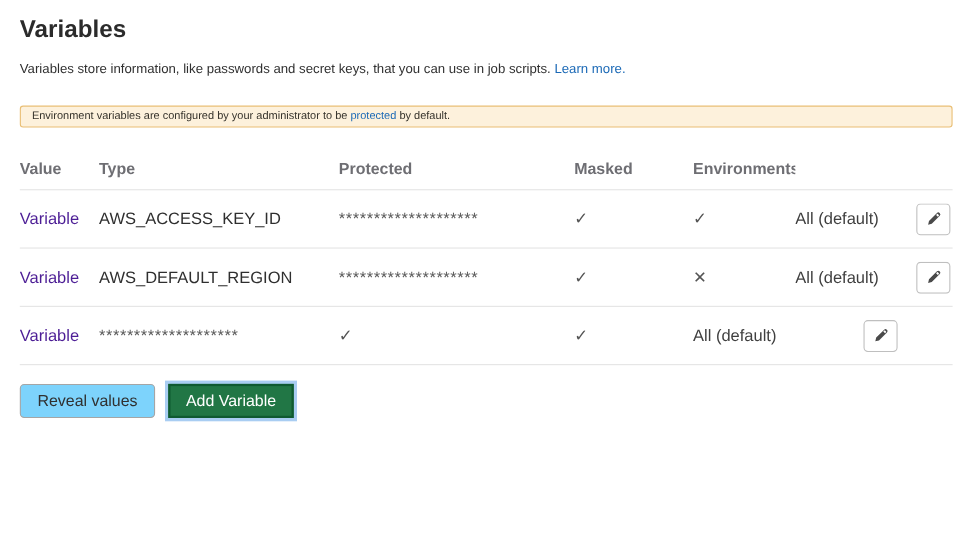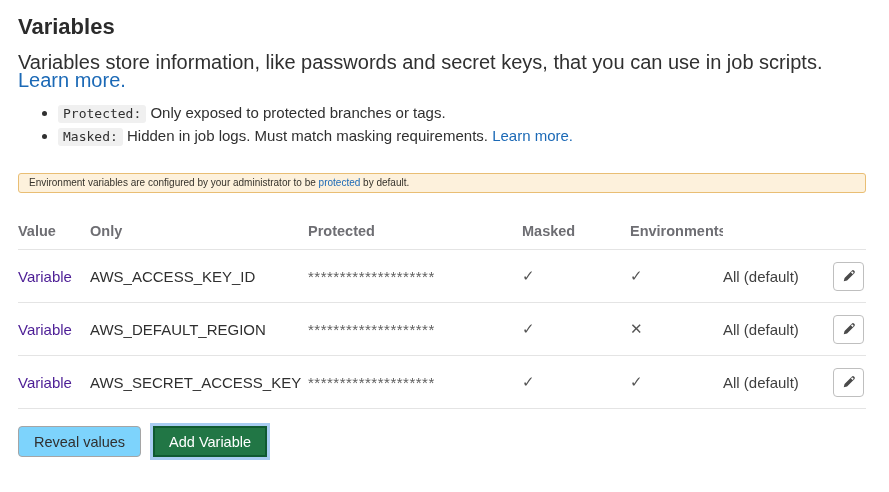--- a/index.html
+++ b/index.html
@@ -15,21 +15,21 @@
 
   h1.page-title {
     margin: 14px 0 0 0;
     font-size: 22px;
     line-height: 26px;
     font-weight: bold;
     color: #2b2b2b;
   }
   p.intro {
     margin: 13px 0 0 0;
-    font-size: 20px;
+    font-size: 12px;
     line-height: 18px;
   }
   a.link { color: #1b69b6; text-decoration: none; cursor: pointer; }
 
   p.can-be { margin: 18px 0 0 0; font-size: 15px; line-height: 18px; }
 
   ul.var-list {
     margin: 13px 0 0 0;
     padding: 0 0 0 40px;
     font-size: 15px;
@@ -116,43 +116,32 @@
 </head>
 <body>
 
 <div class="page">
 
   <h1 class="page-title">Variables</h1>
 
   <p class="intro"><span>Variables store information, like passwords and secret keys, that you can use in job scripts.</span> <a class="link">Learn more.</a></p>
 
 
-  <ul class="var-list">
-    <li>
-      <code class="kbd">Protected:</code>
-      <span>Only exposed to protected branches or tags.</span>
-    </li>
-    <li>
-      <code class="kbd">Masked:</code>
-      <span>Hidden in job logs. Must match masking requirements.</span>
-      <a class="link">Learn more.</a>
-    </li>
-  </ul>
 
   <div class="alert-warning">
     <span>Environment variables are configured by your administrator to be</span>
     <a class="link">protected</a>
     <span>by default.</span>
   </div>
 
   <div class="var-table">
 
     <div class="tr head">
       <div class="cell">Value</div>
-      <div class="cell">Only</div>
+      <div class="cell">Type</div>
       <div class="cell">Protected</div>
       <div class="cell">Masked</div>
       <div class="cell">Environments</div>
       <div class="cell"></div>
     </div>
 
     <div class="tr row">
       <div class="cell type">Variable</div>
       <div class="cell key">AWS_ACCESS_KEY_ID</div>
       <div class="cell value">********************</div>
@@ -183,21 +172,20 @@
               <svg width="14" height="14" viewBox="0 0 16 16">
                 <path d="M11.2 1.9a1.9 1.9 0 0 1 2.7 0l.2.2a1.9 1.9 0 0 1 0 2.7l-8.3 8.3L2 14l.9-3.8 8.3-8.3zM10.3 3.9l1.8 1.8 1-1a.6.6 0 0 0 0-.8l-1-1a.6.6 0 0 0-.8 0l-1 1z" fill="#4a4a4a"></path>
               </svg>
             </span>
         </button>
       </div>
     </div>
 
     <div class="tr row">
       <div class="cell type">Variable</div>
-      <div class="cell key">AWS_SECRET_ACCESS_KEY</div>
       <div class="cell value">********************</div>
       <div class="cell"><span class="status-glyph">✓</span></div>
       <div class="cell"><span class="status-glyph">✓</span></div>
       <div class="cell env">All (default)</div>
       <div class="cell actions">
         <button class="btn-edit">
           <span>
               <svg width="14" height="14" viewBox="0 0 16 16">
                 <path d="M11.2 1.9a1.9 1.9 0 0 1 2.7 0l.2.2a1.9 1.9 0 0 1 0 2.7l-8.3 8.3L2 14l.9-3.8 8.3-8.3zM10.3 3.9l1.8 1.8 1-1a.6.6 0 0 0 0-.8l-1-1a.6.6 0 0 0-.8 0l-1 1z" fill="#4a4a4a"></path>
               </svg>

